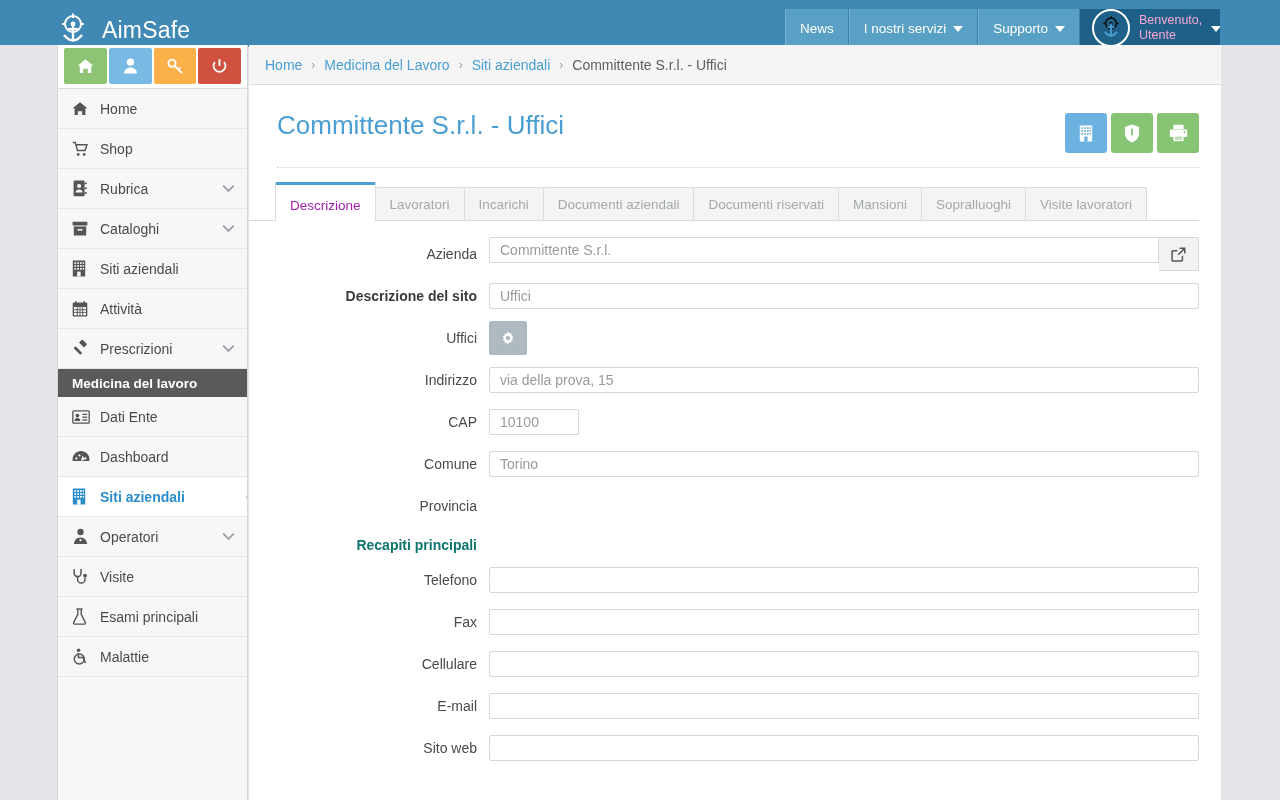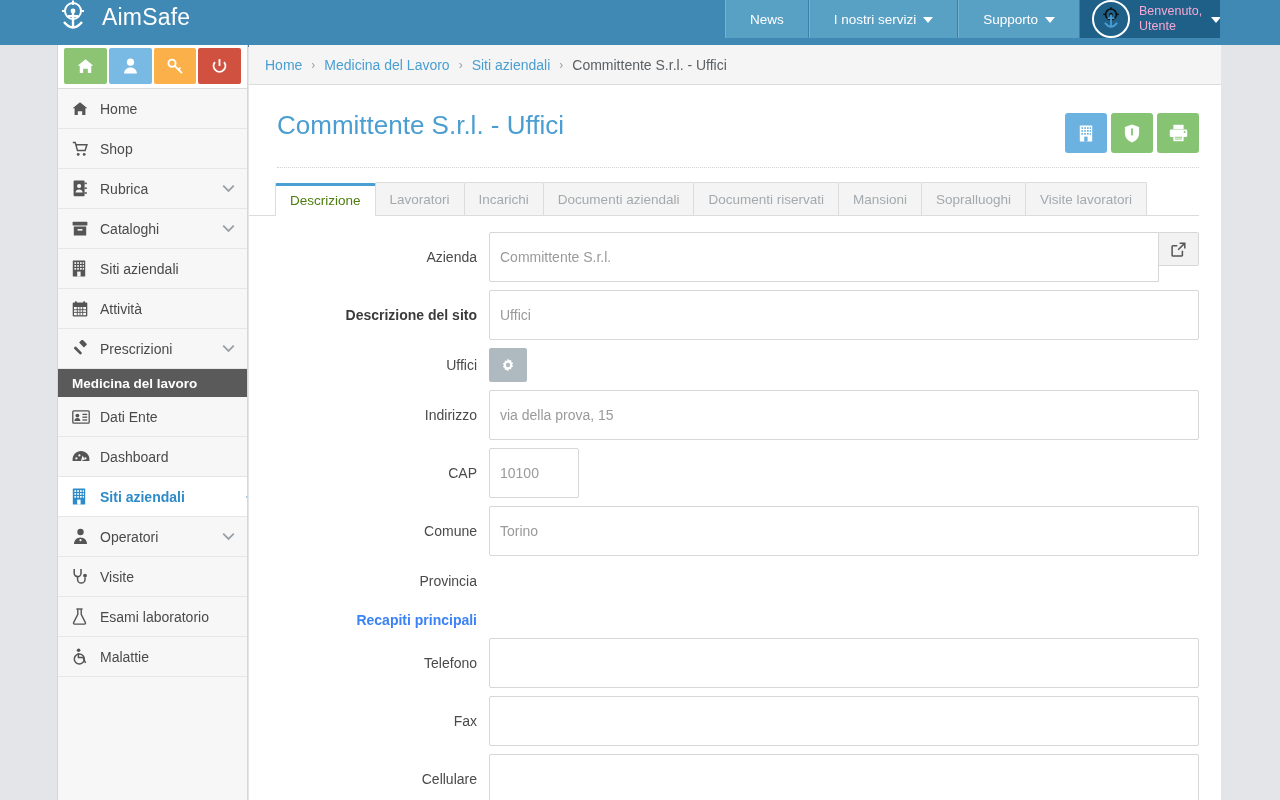--- a/index.html
+++ b/index.html
@@ -7,36 +7,36 @@
     width: 1280px; height: 800px;
     font-family: "Liberation Sans", "DejaVu Sans", sans-serif;
     background: #e4e5e8;
     overflow: hidden;
   }
 
   
   .topbar {
     position: absolute; top: 0; left: 0; width: 1280px; height: 47px;
     background: #4189b5;
-    display: flex; align-items: flex-start;
+    display: flex; align-items: flex-end;
   }
   .brand {
     display: flex; align-items: center; gap: 12px;
     padding-left: 56px; color: #ffffff;
   }
   .brand-logo { width: 34px; height: 34px; display: block; }
   .brand-name { font-size: 23px; font-weight: 400; letter-spacing: .2px; color:#fff; }
 
   .topnav { margin-left: auto; display: flex; align-items: stretch; }
   .topnav-item {
     background: #59a0c5;
     color: #ffffff;
     font-size: 13.5px;
     display: flex; align-items: center; gap: 7px;
-    padding: 0 24px;
+    padding: 0 14px;
     border-left: 1px solid #74b2d2;
     border-right: 1px solid #3c81ab;
     cursor: pointer;
     white-space: nowrap;
   }
   .caret {
     width: 0; height: 0;
     border-left: 5px solid transparent;
     border-right: 5px solid transparent;
     border-top: 6px solid #ffffff;
@@ -177,44 +177,44 @@
     padding: 9px 14px 8px 14px;
     font-size: 13.5px; color: #a4a9ad;
     background: #f4f4f4;
     border: 1px solid #dcdcdc;
     border-bottom: none;
     margin-right: -1px;
     cursor: pointer; white-space: nowrap;
     border-radius: 2px 2px 0 0;
   }
   .tab.active {
-    background: #ffffff; color: #4d7c0f;
+    background: #ffffff; color: #a21caf;
     border-top: 3px solid #4a9ed1;
-    padding-top: 7px;
+    padding-top: 13px;
     position: relative; z-index: 2;
     margin-bottom: -1px;
   }
 
   
   .form-area { padding: 16px 22px 0 28px; }
   .form-row {
     display: flex; align-items: center;
     margin-bottom: 8px; min-height: 34px;
   }
   .form-label {
     width: 212px; flex: 0 0 212px;
     text-align: right; padding-right: 12px;
     font-size: 14px; color: #4a4a4a;
   }
   .form-label.bold { font-weight: bold; color: #3b3b3b; }
   .form-control {
     flex: 1; display: flex; align-items: center;
   }
   .inp {
-    height: 50px; border: 1px solid #d7d7d7;
+    height: 26px; border: 1px solid #d7d7d7;
     background: #ffffff; border-radius: 2px;
     padding: 0 10px; font-size: 14px; color: #8a8a8a;
     font-family: "Liberation Sans", sans-serif;
     width: 100%; outline: none;
   }
   .inp::placeholder { color: #9a9a9a; opacity: 1; }
   .inp.w-small { width: 90px; flex: 0 0 90px; }
   .inp.w-med { width: 182px; flex: 0 0 182px; }
   .input-group { display: flex; width: 100%; }
   .input-group .inp { border-radius: 2px 0 0 2px; }
@@ -225,21 +225,21 @@
     display: flex; align-items: center; justify-content: center;
     cursor: pointer;
   }
   .map-btn {
     width: 38px; height: 34px; background: #aeb9c0;
     border-radius: 2px; display: flex;
     align-items: center; justify-content: center;
     cursor: pointer;
   }
   .section-head {
-    font-size: 14px; font-weight: bold; color: #3b82f6;
+    font-size: 14px; font-weight: bold; color: #0f766e;
     width: 212px; flex: 0 0 212px; text-align: right;
     padding-right: 12px;
   }
   .section-row { display: flex; align-items: center; margin: 14px 0 10px 0; }
 
   svg { display: block; }
 </style>
 </head>
 <body>
 
@@ -529,21 +529,21 @@
     <span class="mi-label">Visite</span>
   </div>
 
   <div class="menu-item">
     <span class="mi-icon">
       <svg width="15" height="17" viewBox="0 0 15 17" fill="none" stroke="#555" stroke-width="1.4">
         <line x1="4.4" y1="1" x2="10.6" y2="1"></line>
         <path d="M5.8 1v5.4L1.6 14.6a1 1 0 0 0 .9 1.5h10a1 1 0 0 0 .9-1.5L9.2 6.4V1"></path>
       </svg>
     </span>
-    <span class="mi-label">Esami laboratorio</span>
+    <span class="mi-label">Esami principali</span>
   </div>
 
   <div class="menu-item">
     <span class="mi-icon">
       <svg width="17" height="17" viewBox="0 0 17 17" fill="none" stroke="#555" stroke-width="1.5">
         <circle cx="6.6" cy="2.3" r="1.8" fill="#555" stroke="none"></circle>
         <path d="M6.4 5v4.4h4.6l2.6 5.6"></path>
         <circle cx="7.3" cy="11" r="5"></circle>
       </svg>
     </span>

